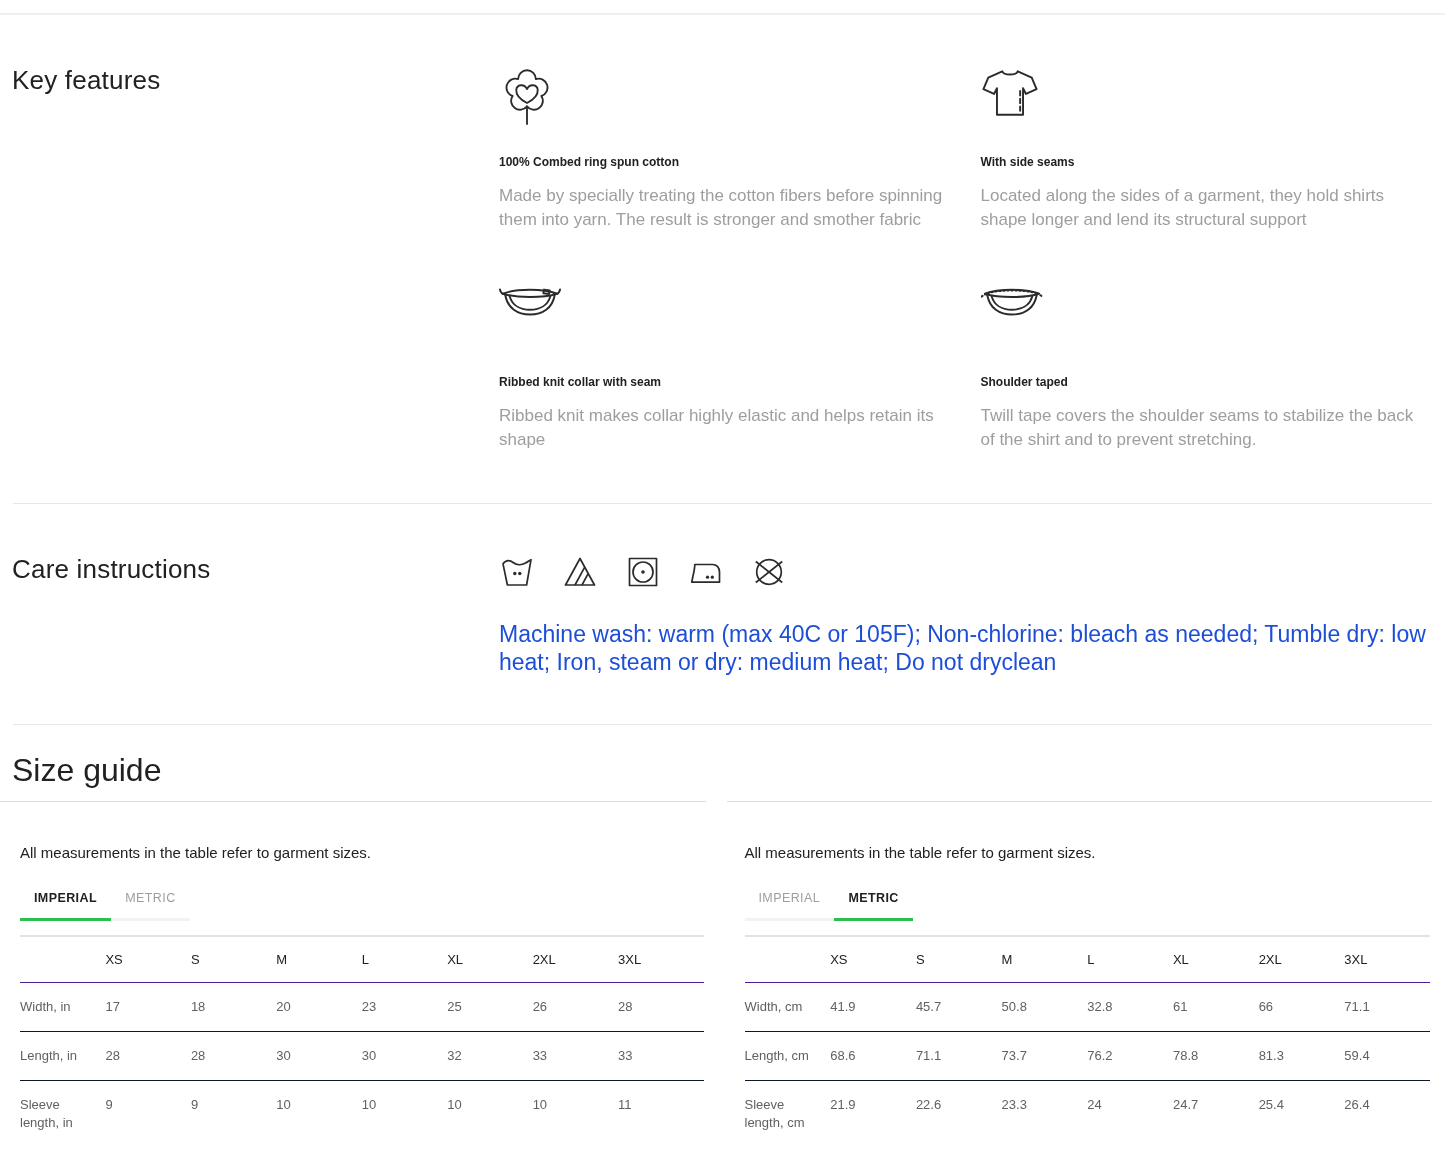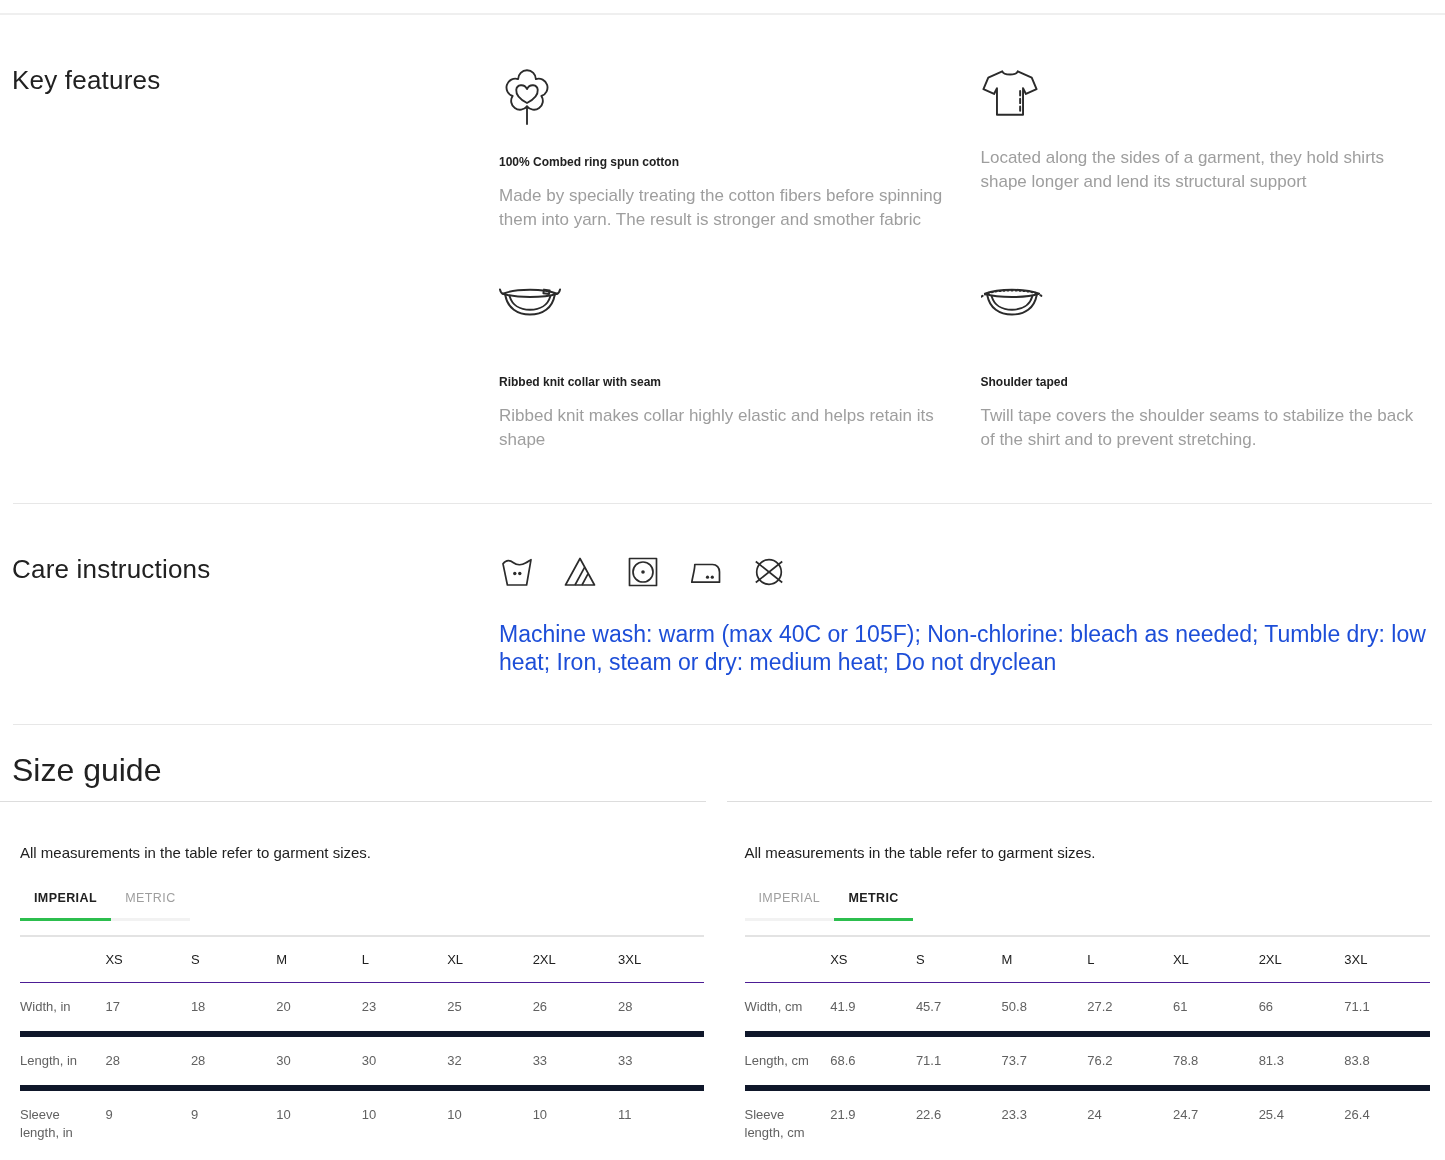--- a/index.html
+++ b/index.html
@@ -39,21 +39,21 @@
     font-family:"Liberation Sans", sans-serif; font-size:12.5px; letter-spacing:.4px;
     color:#9e9e9e; font-weight:400; padding:0 14px 16px 14px; min-width:79px; text-align:center;
   }
   .tab::after { content:""; position:absolute; left:0; right:0; bottom:0; height:3px; background:#f2f2f2; }
   .tab.active { color:#212121; font-weight:700; }
   .tab.active::after { background:var(--accent); }
 
   table.size-table { border-collapse:collapse; width:100%; table-layout:fixed; margin-top:14px; }
   .size-table th, .size-table td { text-align:left; font-weight:400; font-size:13px; padding:15px 4px 15px 0; vertical-align:top; }
   .size-table thead tr { border-top:2px solid #e3e3e3; border-bottom:1px solid #4c1d95; }
-  .size-table tbody tr + tr { border-top:6px solid #0f172a; }
+  .size-table tbody tr + tr { border-top:1px solid #0f172a; }
   .size-table thead th { color:#212121; }
   .size-table td { color:#616161; line-height:18px; }
 
   svg.icon { display:block; }
   svg.icon .s { fill:none; stroke:#2b2b2b; stroke-width:2; stroke-linecap:round; stroke-linejoin:round; }
   svg.icon .care { fill:none; stroke:#2b2b2b; stroke-width:1.7; stroke-linejoin:round; }
   svg.icon .dot { fill:#2b2b2b; stroke:none; }
   svg.icon .dotted { stroke-dasharray:1.3 2.8; }
   svg.icon .dashed { stroke-dasharray:4.5 3.5; }
 </style>
@@ -78,20 +78,21 @@
       <p class="feature-desc">Made by specially treating the cotton fibers before spinning them into yarn. The result is stronger and smother fabric</p>
     </div>
 
     <div class="feature">
       <div class="feature-icon">
         <svg class="icon" viewBox="0 0 60 58" width="58" height="56">
           <path class="s" d="M22 6.5 C23.5 11 36.5 11 38 6.5 L52.5 13 L57.5 25 L46.5 30 L43.5 24 L43.5 51.5 L16.5 51.5 L16.5 24 L13.5 30 L2.5 25 L7.5 13 Z"></path>
           <path class="s dashed" d="M40.5 27 L40.5 51"></path>
         </svg>
       </div>
+      <h3 class="feature-title">With side seams</h3>
       <p class="feature-desc">Located along the sides of a garment, they hold shirts shape longer and lend its structural support</p>
     </div>
 
     <div class="feature">
       <div class="feature-icon">
         <svg class="icon" viewBox="0 0 64 34" width="62" height="33">
           <path class="s" d="M4 9 C18 3.5 46 3.5 60 9 C46 13.5 18 13.5 4 9 Z"></path>
           <path class="s" d="M4 9 C2.5 8.5 1.5 6.5 1 4.5"></path>
           <path class="s" d="M60 9 C61.5 8.5 62.5 6.5 63 4.5"></path>
           <path class="s" d="M6.5 10.5 C9 24 19 30.5 32 30.5 C45 30.5 55 24 57.5 10.5"></path>
@@ -245,34 +246,34 @@
           <th>2XL</th>
           <th>3XL</th>
         </tr>
       </thead>
       <tbody>
         <tr>
           <td>Width, cm</td>
           <td>41.9</td>
           <td>45.7</td>
           <td>50.8</td>
-          <td>27.2</td>
+          <td>32.8</td>
           <td>61</td>
           <td>66</td>
           <td>71.1</td>
         </tr>
         <tr>
           <td>Length, cm</td>
           <td>68.6</td>
           <td>71.1</td>
           <td>73.7</td>
           <td>76.2</td>
           <td>78.8</td>
           <td>81.3</td>
-          <td>83.8</td>
+          <td>59.4</td>
         </tr>
         <tr>
           <td>Sleeve length, cm</td>
           <td>21.9</td>
           <td>22.6</td>
           <td>23.3</td>
           <td>24</td>
           <td>24.7</td>
           <td>25.4</td>
           <td>26.4</td>

